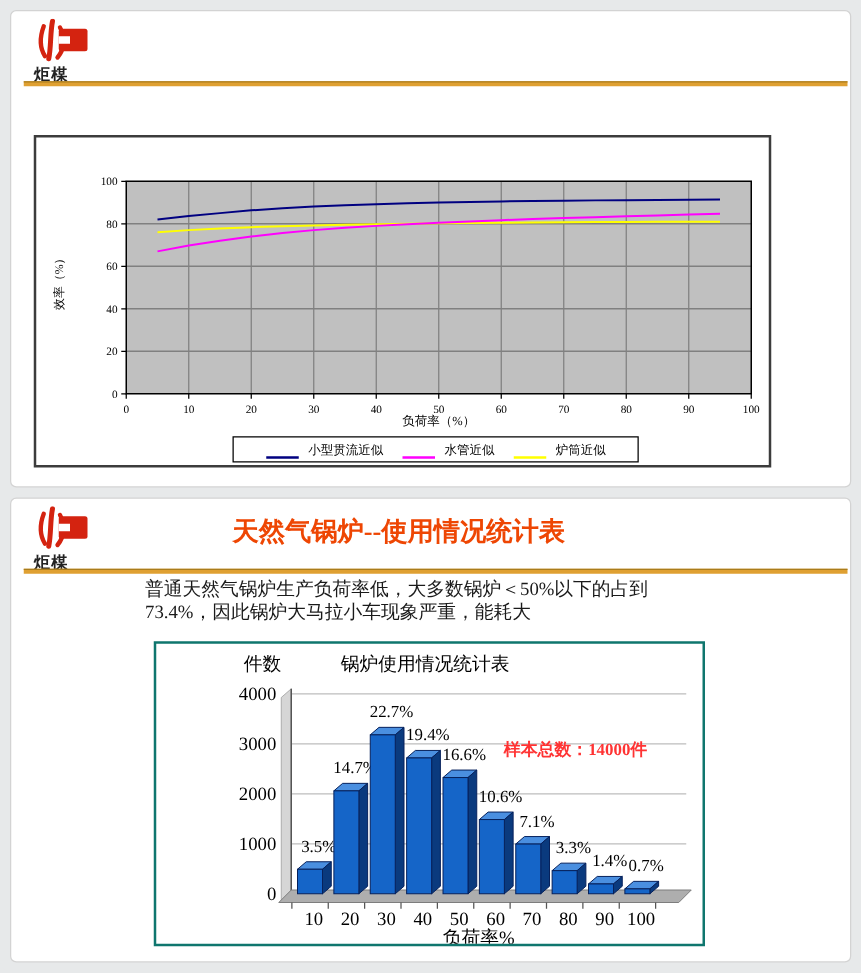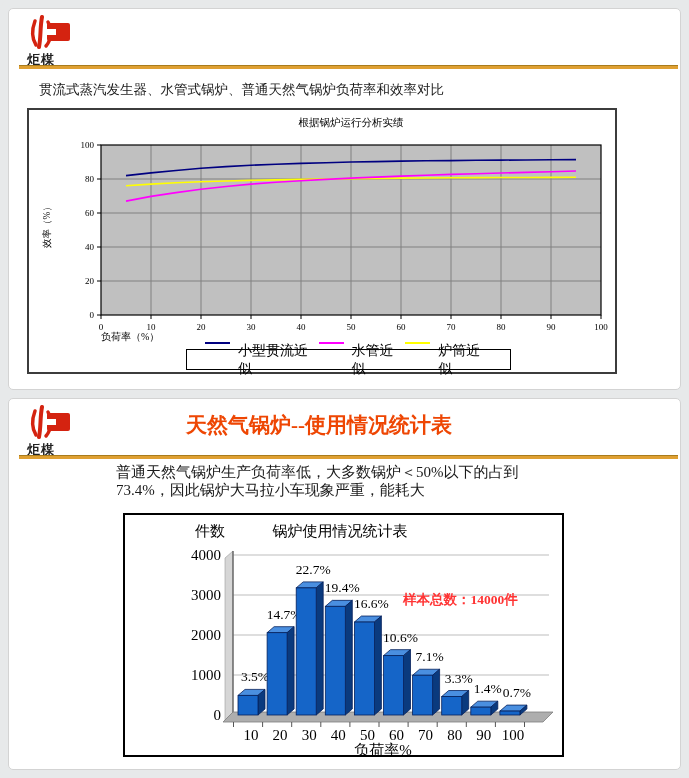--- a/index.html
+++ b/index.html
@@ -18,49 +18,48 @@
   #slide1 .slide-title{text-align:center;}
   #slide2 .slide-title{text-align:left;padding-left:97px;}
   .gold-rule{position:absolute;left:10px;right:2px;top:56px;height:4px;background:#dfa032;border-top:1px solid #a97c1c;}
   .subtitle{position:absolute;left:30px;top:72px;margin:0;font-size:13.5px;color:#1a1a1a;}
   .para{position:absolute;left:107px;top:64px;margin:0;width:412px;font-size:15px;line-height:18px;color:#1a1a1a;}
   
   .line-chart-box{position:absolute;left:18px;top:99px;width:590px;height:266px;background:#fff;border:2px solid #3c3c3c;}
   .lc-title{position:absolute;left:72px;top:6px;width:500px;text-align:center;font-size:10.5px;color:#000;}
   .lc-ytitle{position:absolute;left:-16px;top:108px;width:70px;height:14px;text-align:center;
     font-size:9.5px;transform:rotate(-90deg);color:#000;}
-  .lc-xtitle{position:absolute;left:72px;top:220px;width:500px;text-align:left;font-size:10px;color:#000;}
+  .lc-xtitle{position:absolute;left:72px;top:220px;width:500px;text-align:center;font-size:10px;color:#000;}
   .lc-legend{position:absolute;left:157px;top:239px;width:325px;height:21px;border:1px solid #000;
     display:flex;align-items:center;justify-content:space-around;padding:0 18px;}
-  .legend-entry{display:flex;align-items:flex-start;gap:8px;font-size:14px;color:#000;}
+  .legend-entry{display:flex;align-items:flex-end;gap:8px;font-size:10px;color:#000;}
   .legend-swatch{display:inline-block;width:26px;height:0;border-top:2px solid #000;}
   svg text{font-family:"Liberation Serif","DejaVu Serif",serif;}
   
-  .bar-chart-box{position:absolute;left:114px;top:114px;width:441px;height:244px;background:#fff;border:2px solid #000000;}
+  .bar-chart-box{position:absolute;left:114px;top:114px;width:441px;height:244px;background:#fff;border:2px solid #0f766e;}
 </style>
 </head>
 <body>
 
 <div class="page">
 
   <section class="slide" id="slide1">
     <header class="slide-header">
       <div class="logo">
         <svg width="46" height="36" viewBox="0 0 46 36">
           <path d="M8,6 C5,14 4,22 9,30" fill="none" stroke="#d42310" stroke-width="3.5" stroke-linecap="round"></path>
           <path d="M15,2 C13,12 14,22 12,32" fill="none" stroke="#d42310" stroke-width="4" stroke-linecap="round"></path>
           <path d="M21,7 C25,14 25,24 19,31" fill="none" stroke="#d42310" stroke-width="3.5" stroke-linecap="round"></path>
           <rect x="20" y="8" width="23" height="18" rx="2" fill="#d42310"></rect>
           <rect x="20" y="14" width="9" height="6" fill="#ffffff"></rect>
         </svg>
         <div class="logo-text">炬楳</div>
       </div>
     </header>
     <div class="gold-rule"></div>
-    <p class="subtitle">贯流式蒸汽发生器、水管式锅炉、普通天然气锅炉负荷率和效率对比</p>
 
     <div class="line-chart-box">
       <svg id="line-svg" width="586" height="262" viewBox="0 0 586 262">
           <rect x="72" y="35" width="500" height="170" fill="#c0c0c0" stroke="none"></rect>
           <line x1="122" y1="35" x2="122" y2="205" stroke="#808080" stroke-width="1"></line>
           <line x1="172" y1="35" x2="172" y2="205" stroke="#808080" stroke-width="1"></line>
           <line x1="222" y1="35" x2="222" y2="205" stroke="#808080" stroke-width="1"></line>
           <line x1="272" y1="35" x2="272" y2="205" stroke="#808080" stroke-width="1"></line>
           <line x1="322" y1="35" x2="322" y2="205" stroke="#808080" stroke-width="1"></line>
           <line x1="372" y1="35" x2="372" y2="205" stroke="#808080" stroke-width="1"></line>
@@ -103,21 +102,20 @@
           <text x="372" y="220" text-anchor="middle" font-size="9px" fill="#000">60</text>
           <line x1="422" y1="205" x2="422" y2="209" stroke="#000" stroke-width="1"></line>
           <text x="422" y="220" text-anchor="middle" font-size="9px" fill="#000">70</text>
           <line x1="472" y1="205" x2="472" y2="209" stroke="#000" stroke-width="1"></line>
           <text x="472" y="220" text-anchor="middle" font-size="9px" fill="#000">80</text>
           <line x1="522" y1="205" x2="522" y2="209" stroke="#000" stroke-width="1"></line>
           <text x="522" y="220" text-anchor="middle" font-size="9px" fill="#000">90</text>
           <line x1="572" y1="205" x2="572" y2="209" stroke="#000" stroke-width="1"></line>
           <text x="572" y="220" text-anchor="middle" font-size="9px" fill="#000">100</text>
         </svg>
-      <div class="lc-title">根据锅炉运行分析实绩</div>
       <div class="lc-ytitle">效率（%）</div>
       <div class="lc-xtitle">负荷率（%）</div>
       <div class="lc-legend" id="line-legend">
           <span class="legend-entry">
             <span class="legend-swatch" style="border-top-color: rgb(0, 0, 128);"></span>
             <span>小型贯流近似</span>
           </span>
           <span class="legend-entry">
             <span class="legend-swatch" style="border-top-color: rgb(255, 0, 255);"></span>
             <span>水管近似</span>

